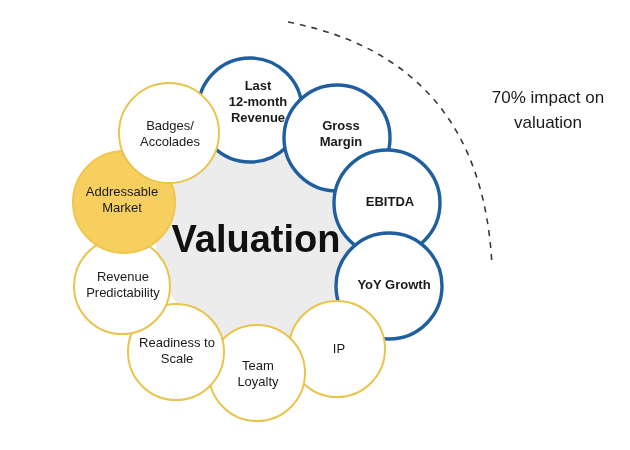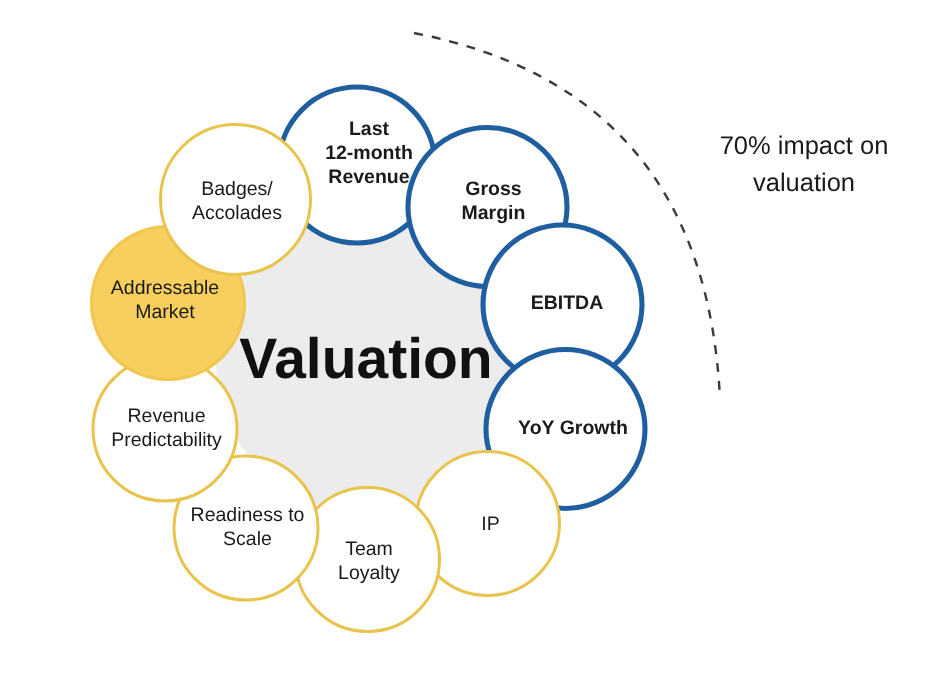--- a/index.html
+++ b/index.html
@@ -9,21 +9,21 @@
   }
   body {
     width: 630px;
     height: 450px;
     overflow: hidden;
     font-family: "Liberation Sans", sans-serif;
     position: relative;
   }
   #diagram-root {
     position: absolute;
-    top: 0; left: 0;
+    top: 0; left: 12px;
     width: 510px;
     height: 450px;
   }
   svg#wheel {
     display: block;
     width: 630px;
     height: 450px;
   }
   .node-label {
     font-family: "Liberation Sans", sans-serif;

